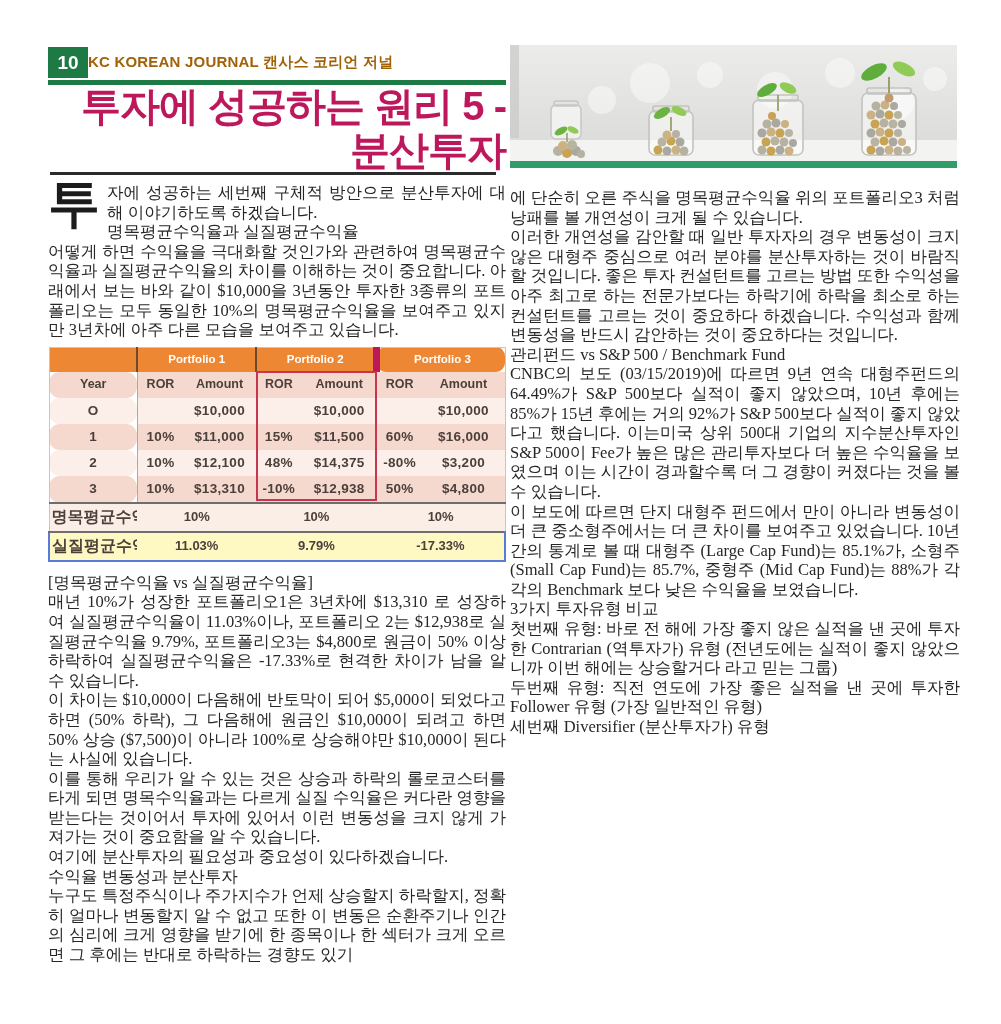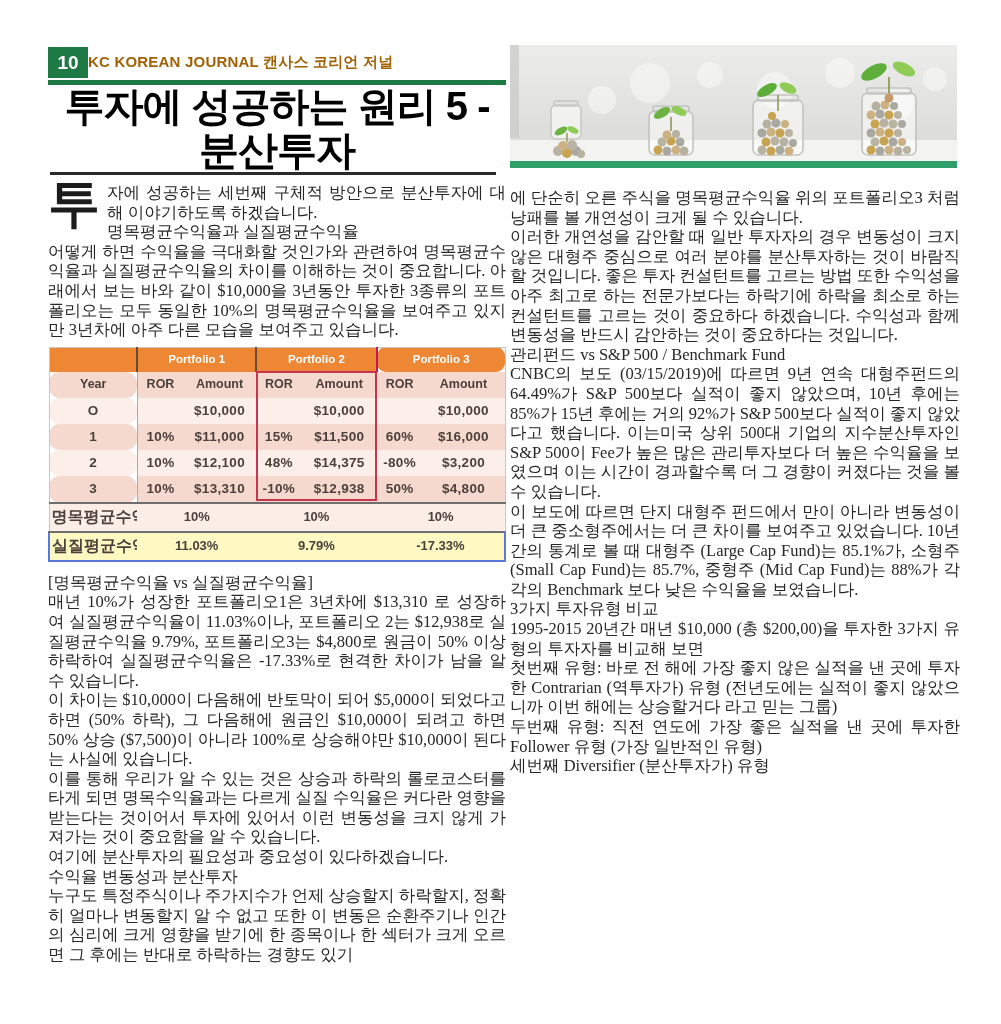--- a/index.html
+++ b/index.html
@@ -8,22 +8,22 @@
 
   
   .masthead{position:absolute;left:48px;top:47px;width:458px;}
   .masthead-row{display:flex;align-items:center;}
   .pagenum{background:#1e7a44;color:#fff;width:40px;height:31px;display:flex;align-items:center;justify-content:center;
            font-family:"Liberation Sans",sans-serif;font-weight:bold;font-size:19px;}
   .journal-name{font-family:"Liberation Sans",sans-serif;font-weight:bold;font-size:15px;color:#a16207;letter-spacing:.2px;}
   .greenbar{height:5px;background:#1e7a44;margin-top:2px;}
 
   
-  .title-block{position:absolute;left:48px;top:84px;width:458px;text-align:center;
-               font-family:"Liberation Sans",sans-serif;font-weight:800;color:#000000;}
+  .title-block{position:absolute;left:48px;top:84px;width:458px;text-align:right;
+               font-family:"Liberation Sans",sans-serif;font-weight:800;color:#be185d;}
   .title-line1{font-size:40px;line-height:44px;letter-spacing:-1px;}
   .title-line2{font-size:40px;line-height:44px;letter-spacing:-1px;}
   .title-rule{position:absolute;left:50px;top:172px;width:446px;height:3px;background:#2b2b2b;}
 
   
   .photo{position:absolute;left:510px;top:45px;width:447px;height:123px;}
 
   
   .col{position:absolute;width:458px;font-size:16.5px;line-height:19.6px;text-align:justify;color:#262626;}
   .col p{margin:0;}
@@ -32,21 +32,21 @@
   .dropcap{float:left;font-size:52px;line-height:40px;font-weight:bold;padding:1px 7px 0 0;color:#1c1c1c;}
 
   
   .table-wrap{position:relative;margin:7px 0 11px 0;}
   table.ptable{width:100%;border-collapse:collapse;table-layout:fixed;
     font-family:"Liberation Sans",sans-serif;font-weight:bold;color:#4a3f3a;
     border:1px solid #cfc3bc;}
   .ptable th,.ptable td{padding:0 2px;text-align:center;overflow:hidden;white-space:nowrap;}
   .ptable thead th{background:#ee8733;color:#fff;font-size:11.5px;height:24px;}
   th.sep-dark{border-left:2px solid #6b4a33;}
-  th.sep-red{border-left:2px solid #be185d;border-radius:9px;}
+  th.sep-red{border-left:7px solid #be185d;border-radius:9px;}
   tr.h-sub td{height:26px;font-size:12.5px;}
   tr.rdata td{height:26px;font-size:13.5px;letter-spacing:.3px;}
   tr.bg-pink td{background:#f6d9ce;}
   tr.bg-light td{background:#fcefe9;}
   td.yearcol{border-right:1px solid #a8a8b8;border-radius:11px;}
   tr.foot td{height:27px;border-top:2px solid #6e6e6e;}
   tr.foot td.flabel{font-size:16px;text-align:center;letter-spacing:0;}
   tr.foot1 td{background:#fbeee7;font-size:13px;}
   tr.foot2 td{background:#fef9c3;font-size:13px;border-bottom:2px solid #5b79d8;}
   tr.foot2 td:first-child{border-left:2px solid #5b79d8;}
@@ -291,19 +291,18 @@
     <p>누구도 특정주식이나 주가지수가 언제 상승할지 하락할지, 정확히 얼마나 변동할지 알 수 없고 또한 이 변동은 순환주기나 인간의 심리에 크게 영향을 받기에 한 종목이나 한 섹터가 크게 오르면 그 후에는 반대로 하락하는 경향도 있기</p>
   </div>
 
   <div class="col col-right">
     <p>에 단순히 오른 주식을 명목평균수익율 위의 포트폴리오3 처럼 낭패를 볼 개연성이 크게 될 수 있습니다.</p>
     <p>이러한 개연성을 감안할 때 일반 투자자의 경우 변동성이 크지 않은 대형주 중심으로 여러 분야를 분산투자하는 것이 바람직할 것입니다. 좋은 투자 컨설턴트를 고르는 방법 또한 수익성을 아주 최고로 하는 전문가보다는 하락기에 하락을 최소로 하는 컨설턴트를 고르는 것이 중요하다 하겠습니다. 수익성과 함께 변동성을 반드시 감안하는 것이 중요하다는 것입니다.</p>
     <p>관리펀드 vs S&amp;P 500 / Benchmark Fund</p>
     <p>CNBC의 보도 (03/15/2019)에 따르면 9년 연속 대형주펀드의 64.49%가 S&amp;P 500보다 실적이 좋지 않았으며, 10년 후에는 85%가 15년 후에는 거의 92%가 S&amp;P 500보다 실적이 좋지 않았다고 했습니다. 이는미국 상위 500대 기업의 지수분산투자인 S&amp;P 500이 Fee가 높은 많은 관리투자보다 더 높은 수익율을 보였으며 이는 시간이 경과할수록 더 그 경향이 커졌다는 것을 볼 수 있습니다.</p>
     <p>이 보도에 따르면 단지 대형주 펀드에서 만이 아니라 변동성이 더 큰 중소형주에서는 더 큰 차이를 보여주고 있었습니다. 10년간의 통계로 볼 때 대형주 (Large Cap Fund)는 85.1%가, 소형주 (Small Cap Fund)는 85.7%, 중형주 (Mid Cap Fund)는 88%가 각각의 Benchmark 보다 낮은 수익율을 보였습니다.</p>
     <p>3가지 투자유형 비교</p>
-    <p>1995-2015 20년간 매년 $10,000 (총 $200,00)을 투자한 3가지 유형의 투자자를 비교해 보면</p>
     <p>첫번째 유형: 바로 전 해에 가장 좋지 않은 실적을 낸 곳에 투자한 Contrarian (역투자가) 유형 (전년도에는 실적이 좋지 않았으니까 이번 해에는 상승할거다 라고 믿는 그룹)</p>
     <p>두번째 유형: 직전 연도에 가장 좋은 실적을 낸 곳에 투자한 Follower 유형 (가장 일반적인 유형)</p>
     <p>세번째 Diversifier (분산투자가) 유형</p>
   </div>
 
 </div>
 
 </body></html>

